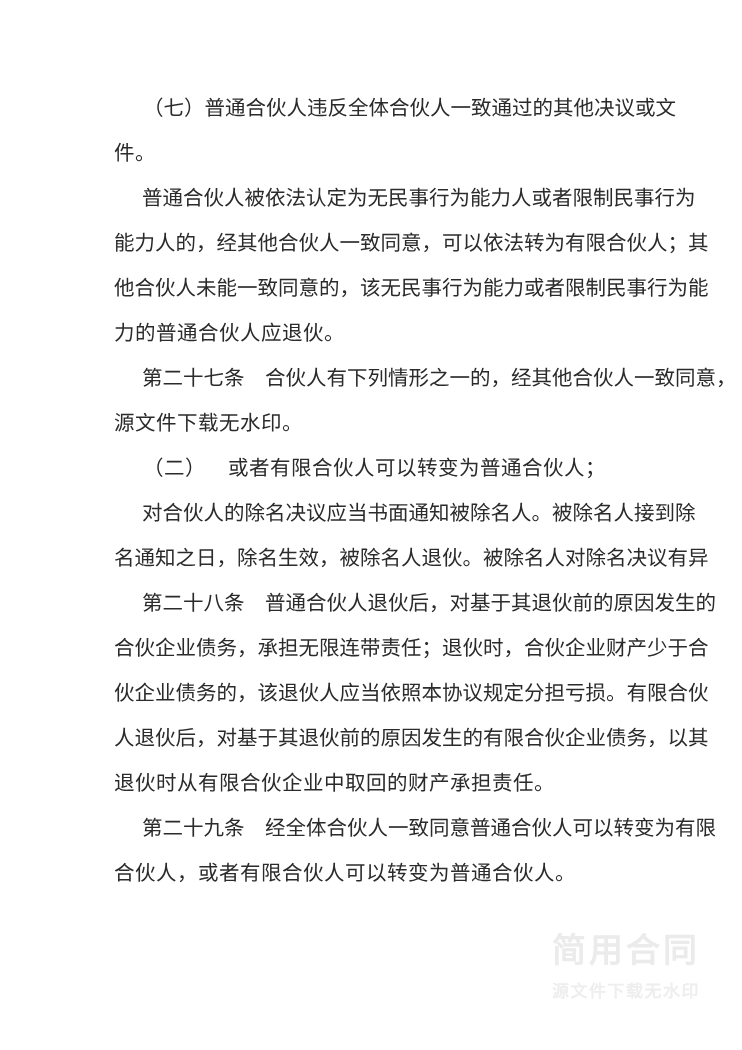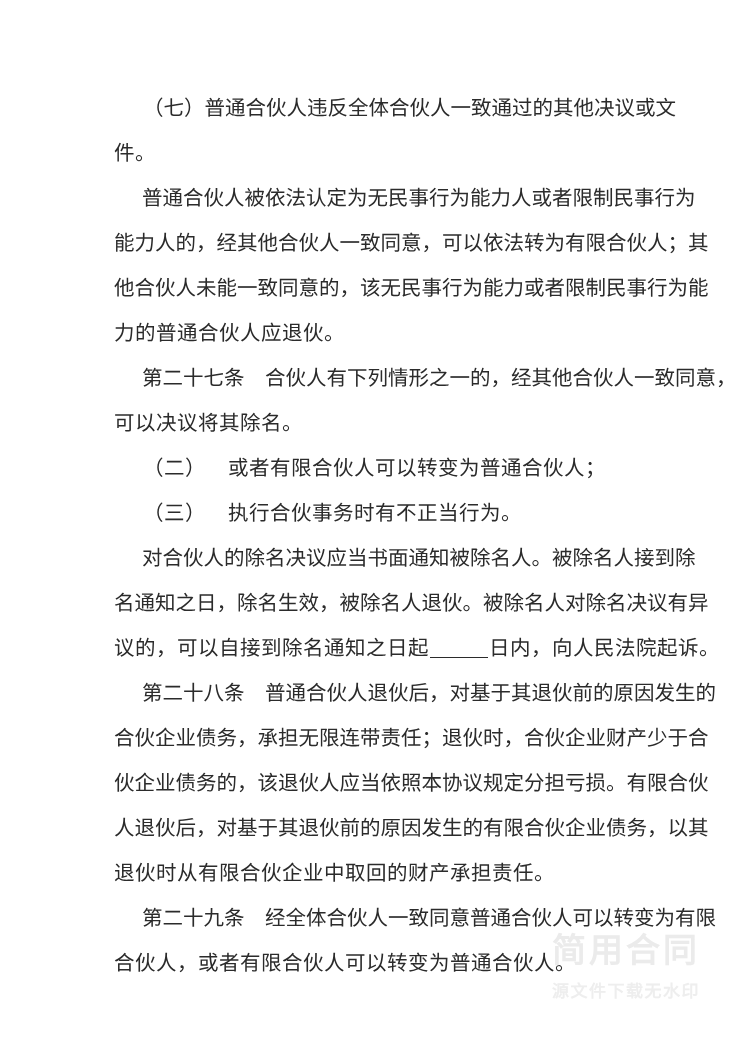--- a/index.html
+++ b/index.html
@@ -228,23 +228,22 @@
         <span>他</span>
         <span>合</span>
         <span>伙</span>
         <span>人</span>
         <span>一</span>
         <span>致</span>
         <span>同</span>
         <span>意</span>
         <span>，</span>
       </div>
-      <div class="line">可以决议将其除名。</div>
+      <div class="line">源文件下载无水印。</div>
       <div class="line ind2"><span>（二）</span><span class="marker-gap"></span><span>或者有限合伙人可以转变为普通合伙人；</span></div>
-      <div class="line ind2"><span>（三）</span><span class="marker-gap"></span><span>执行合伙事务时有不正当行为。</span></div>
       <div class="line ind1 just">
         <span>对</span>
         <span>合</span>
         <span>伙</span>
         <span>人</span>
         <span>的</span>
         <span>除</span>
         <span>名</span>
         <span>决</span>
         <span>议</span>
@@ -291,21 +290,20 @@
         <span>名</span>
         <span>人</span>
         <span>对</span>
         <span>除</span>
         <span>名</span>
         <span>决</span>
         <span>议</span>
         <span>有</span>
         <span>异</span>
       </div>
-      <div class="line"><span>议的，可以自接到除名通知之日起</span><span class="blank"></span><span>日内，向人民法院起诉。</span></div>
       <div class="line ind1 tight just">
         <span>第</span>
         <span>二</span>
         <span>十</span>
         <span>八</span>
         <span>条</span>
         <span>　</span>
         <span>普</span>
         <span>通</span>
         <span>合</span>

